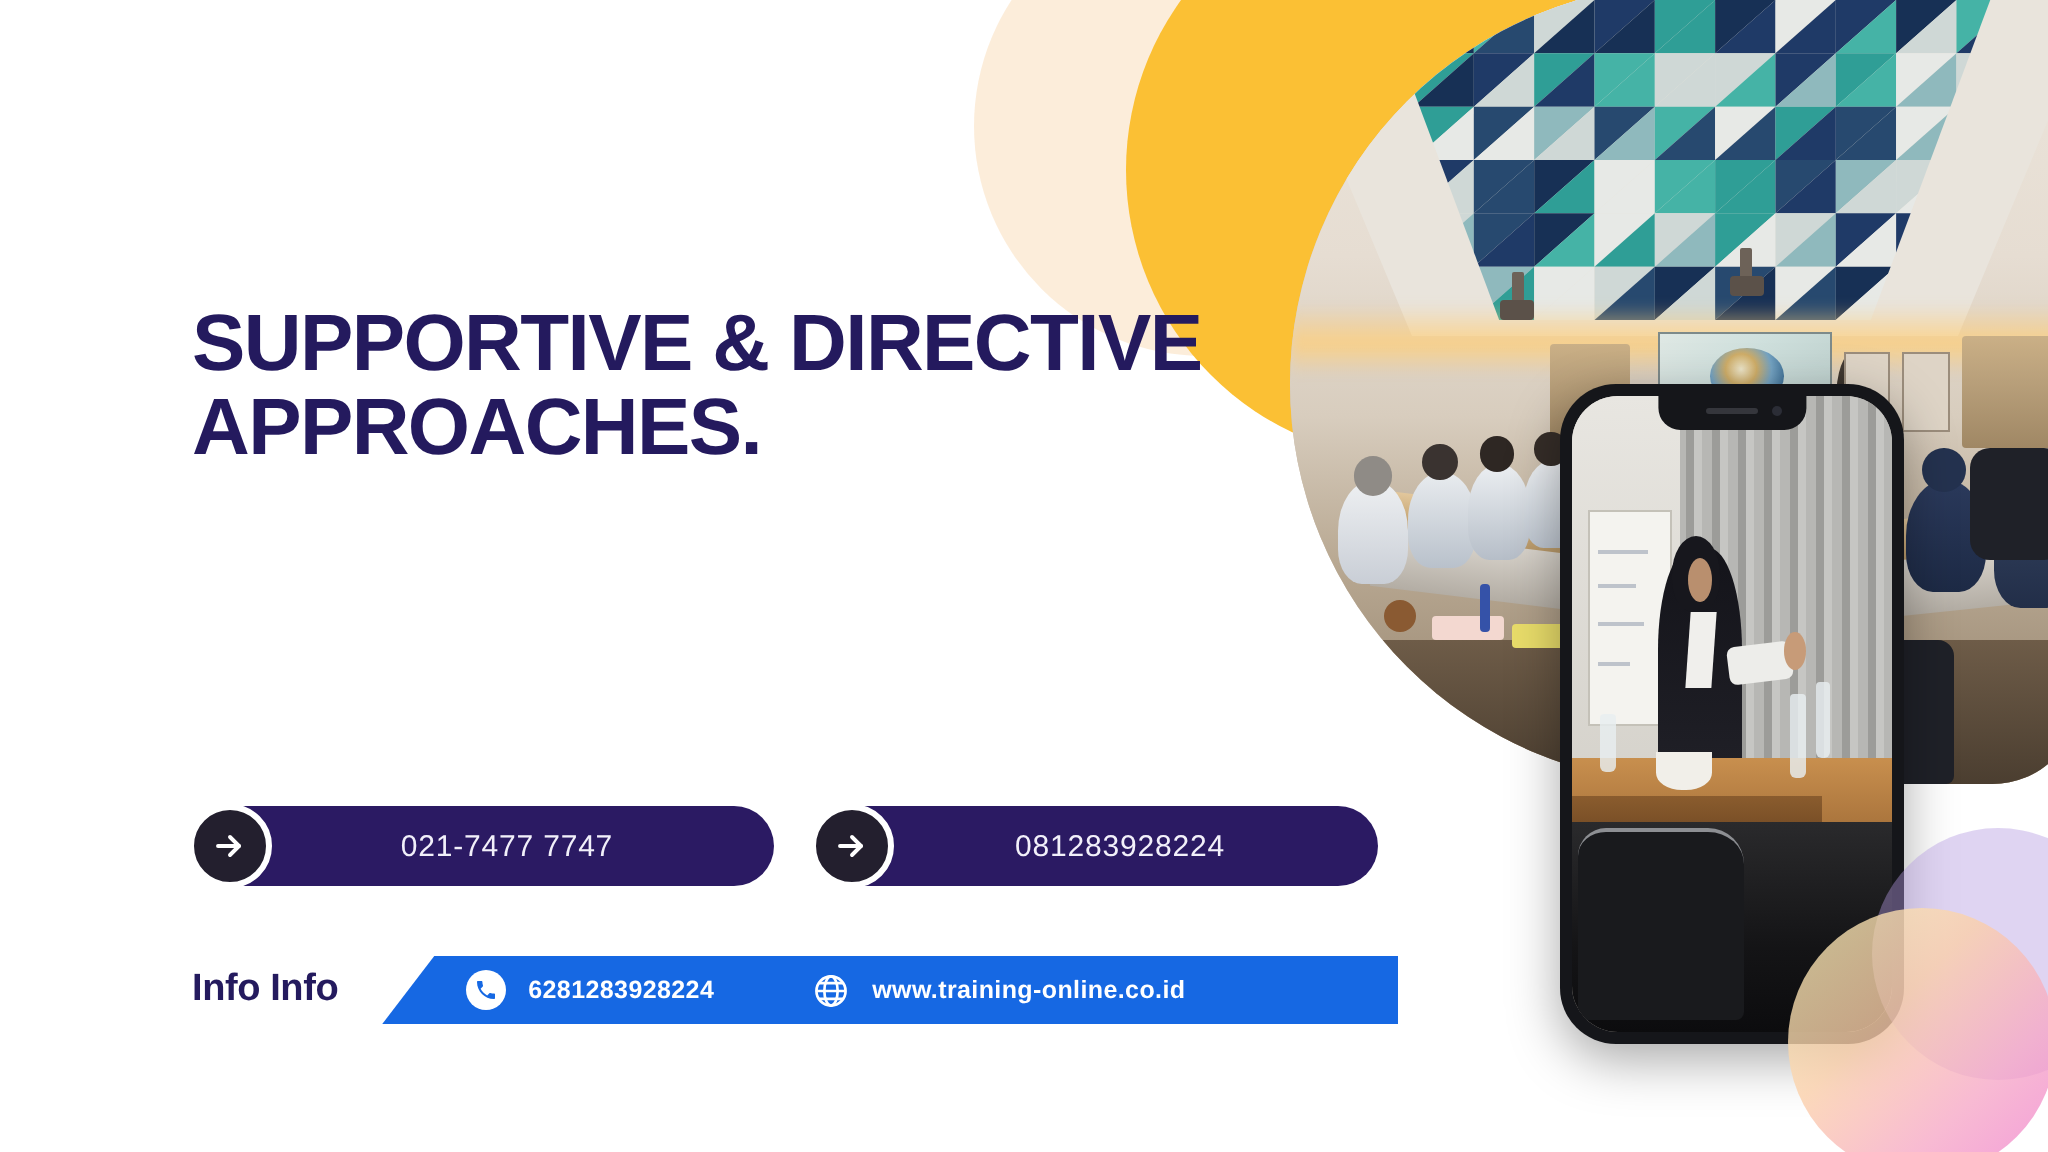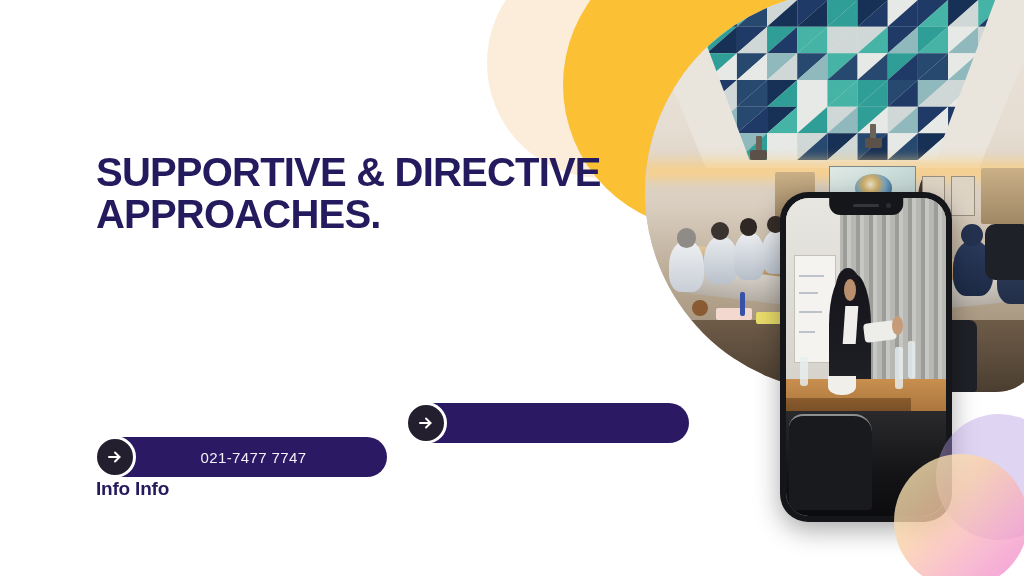--- a/index.html
+++ b/index.html
@@ -235,21 +235,21 @@
   .headline span { display:block; white-space:nowrap; }
 
   
   .pills { position:absolute; left:100px; top:403px; z-index:10; display:flex; gap:24px; }
   .pill {
     position:relative; height:40px; display:flex; align-items:center;
     padding-left:46px; padding-right:26px;
     background:#2b1a63; border-radius:20px;
     color:#ffffff; font-size:15px; letter-spacing:.4px;
   }
-  .pill-1 { width:287px;margin-top:34px; }
+  .pill-1 { width:287px; }
   .pill-2 { width:278px; }
   .pill-text {
     width:100%; text-align:center; color:#f2f0fa;
     font-family:"Liberation Sans", sans-serif;
   }
   .pill-arrow {
     position:absolute; left:-6px; top:50%; transform:translateY(-50%);
     width:42px; height:42px; border-radius:50%;
     background:#231f2e; border:3px solid #ffffff;
     display:flex; align-items:center; justify-content:center;
@@ -535,20 +535,43 @@
       </span>
       <span class="pill-text">021-7477 7747</span>
     </div>
     <div class="pill pill-2">
       <span class="pill-arrow">
         <svg viewBox="0 0 24 24" fill="none" stroke="#ffffff" stroke-width="2.6" stroke-linecap="round" stroke-linejoin="round">
           <line x1="4" y1="12" x2="18" y2="12"></line>
           <polyline points="12,6 18,12 12,18"></polyline>
         </svg>
       </span>
+      <span class="pill-text">081283928224</span>
     </div>
   </div>
 
   <div class="moreinfo-row">
     <div class="moreinfo-label">Info Info</div>
+    <div class="contact-bar">
+      <div class="contact-item">
+        <span class="ci-icon filled">
+          <svg width="12" height="12" viewBox="0 0 24 24" fill="#1668e3">
+            <path d="M6.6 10.8c1.5 2.9 3.7 5.1 6.6 6.6l2.2-2.2c.3-.3.7-.4 1-.2 1.1.4 2.3.6 3.6.6.6 0 1 .4 1 1V20c0 .6-.4 1-1 1C10.6 21 3 13.4 3 4c0-.6.4-1 1-1h3.4c.6 0 1 .4 1 1 0 1.2.2 2.4.6 3.6.1.3 0 .7-.2 1l-2.2 2.2z"></path>
+          </svg>
+        </span>
+        <span class="ci-text">6281283928224</span>
+      </div>
+      <div class="contact-item">
+        <span class="ci-icon">
+          <svg width="19" height="19" viewBox="0 0 24 24" fill="none" stroke="#ffffff" stroke-width="1.7">
+            <circle cx="12" cy="12" r="9.2"></circle>
+            <ellipse cx="12" cy="12" rx="4.2" ry="9.2"></ellipse>
+            <line x1="2.8" y1="12" x2="21.2" y2="12"></line>
+            <line x1="4.4" y1="7" x2="19.6" y2="7"></line>
+            <line x1="4.4" y1="17" x2="19.6" y2="17"></line>
+          </svg>
+        </span>
+        <span class="ci-text">www.training-online.co.id</span>
+      </div>
+    </div>
   </div>
 
 </div>
 
 </body></html>

